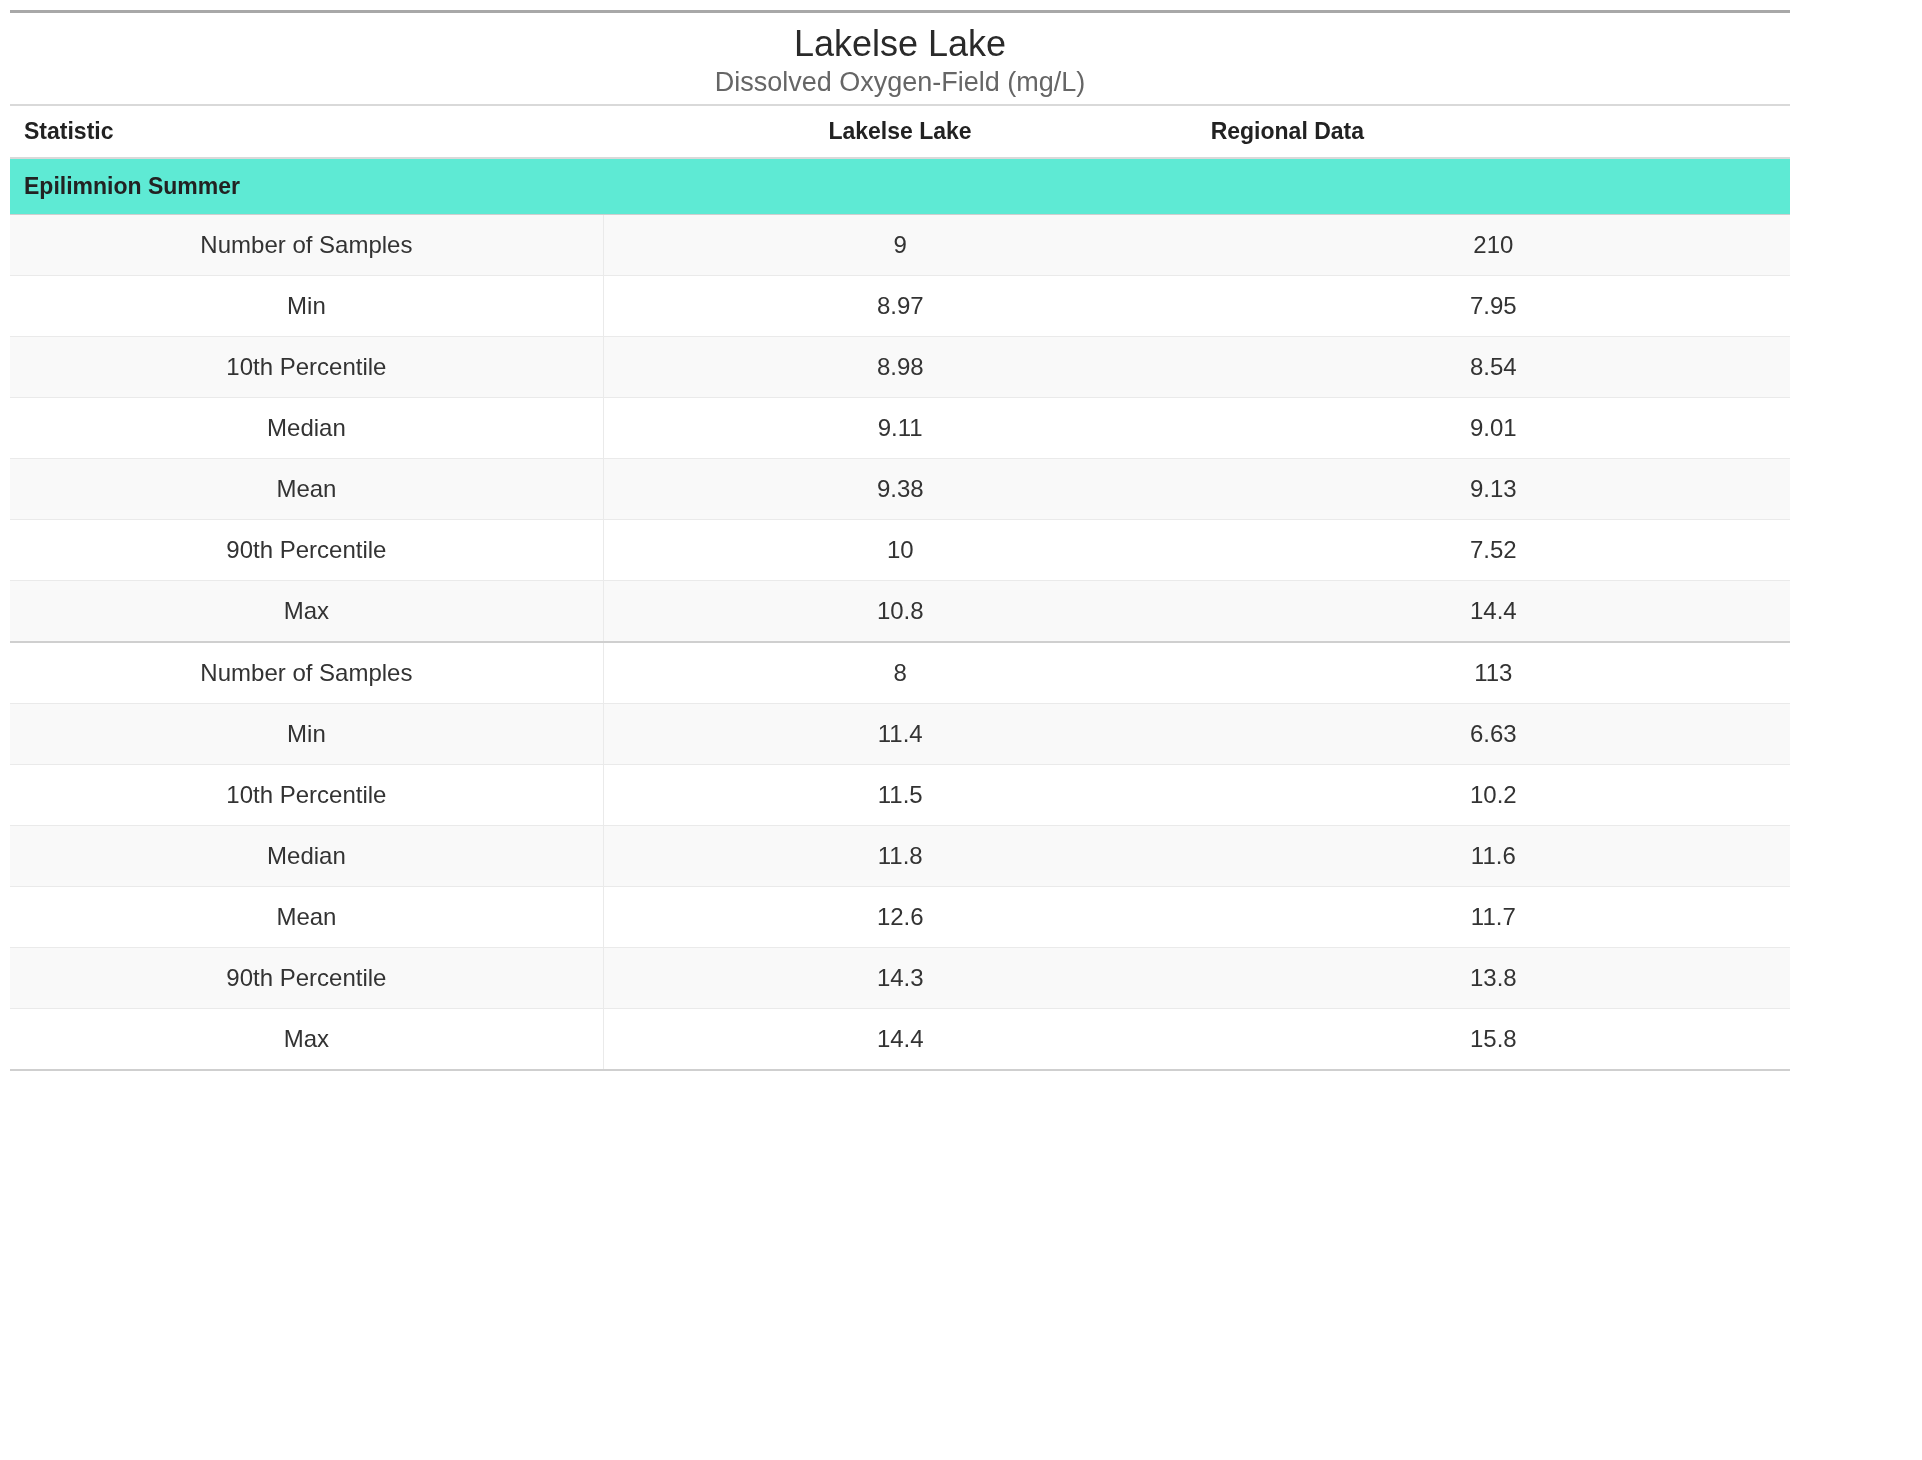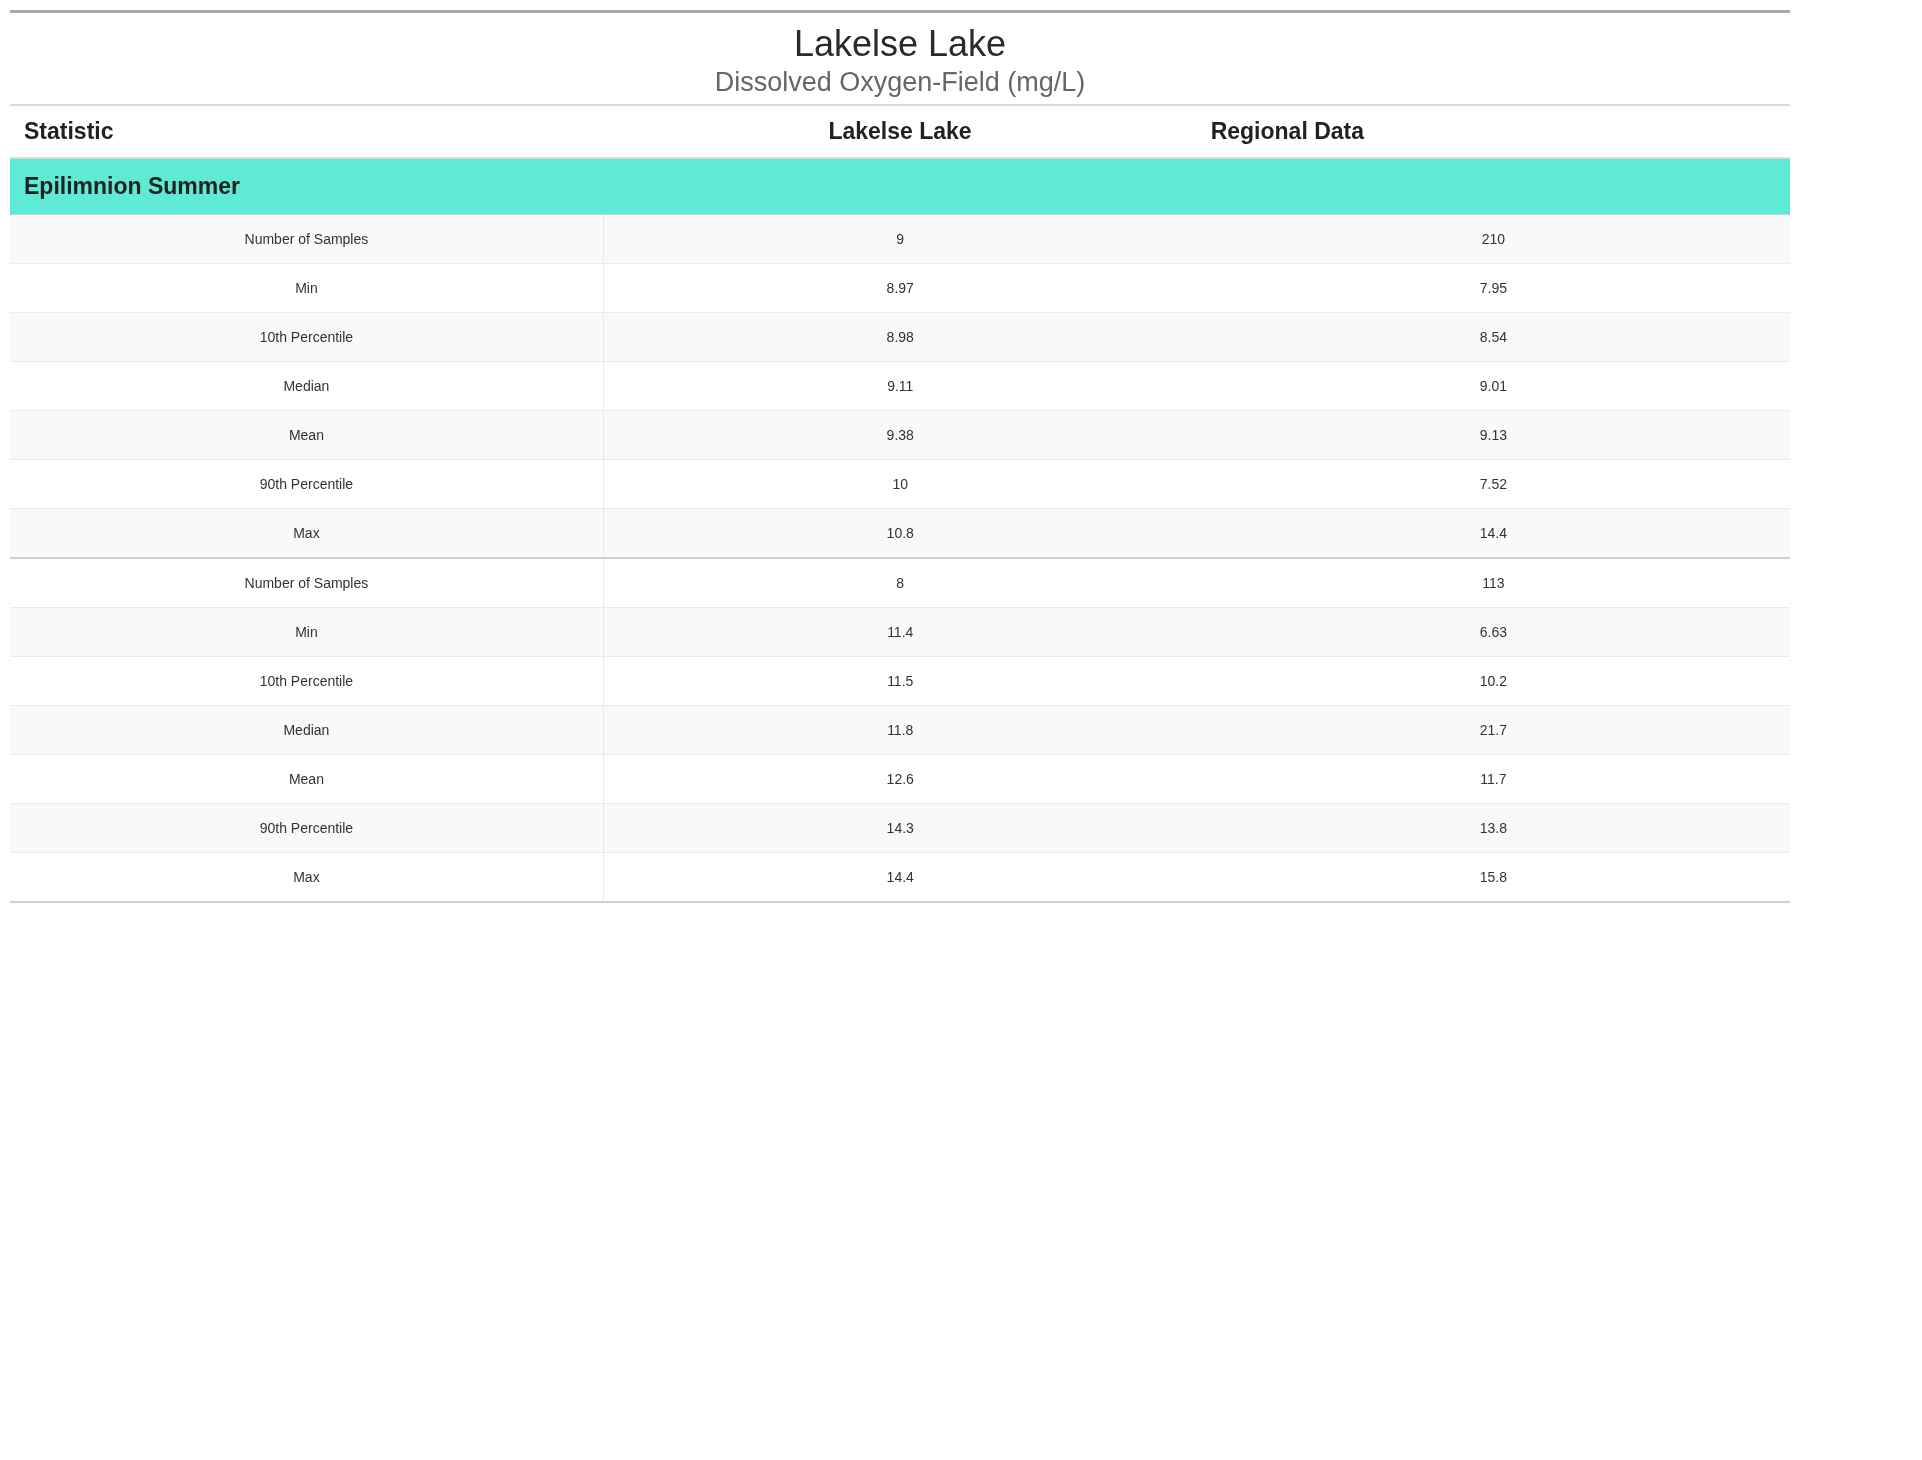--- a/index.html
+++ b/index.html
@@ -57,21 +57,21 @@
     font-size: 23px;
     color: #222;
     padding: 14px 14px;
     border-top: 1px solid #cfcfcf;
     border-bottom: 1px solid #cfcfcf;
   }
 
   tr.data-row td {
     padding: 16px 14px;
     text-align: center;
-    font-size: 14px;
+    font-size: 24px;
     color: #333;
     border-bottom: 1px solid #eaeaea;
   }
   tr.data-row:nth-child(even) td {
     background: #f9f9f9;
   }
   tr.data-row td.stat-cell {
     border-right: 1px solid #eaeaea;
   }
   tbody.section-body tr.data-row:last-child td {
@@ -151,21 +151,21 @@
         <td>6.63</td>
       </tr>
       <tr class="data-row">
         <td class="stat-cell">10th Percentile</td>
         <td>11.5</td>
         <td>10.2</td>
       </tr>
       <tr class="data-row">
         <td class="stat-cell">Median</td>
         <td>11.8</td>
-        <td>21.7</td>
+        <td>11.6</td>
       </tr>
       <tr class="data-row">
         <td class="stat-cell">Mean</td>
         <td>12.6</td>
         <td>11.7</td>
       </tr>
       <tr class="data-row">
         <td class="stat-cell">90th Percentile</td>
         <td>14.3</td>
         <td>13.8</td>

